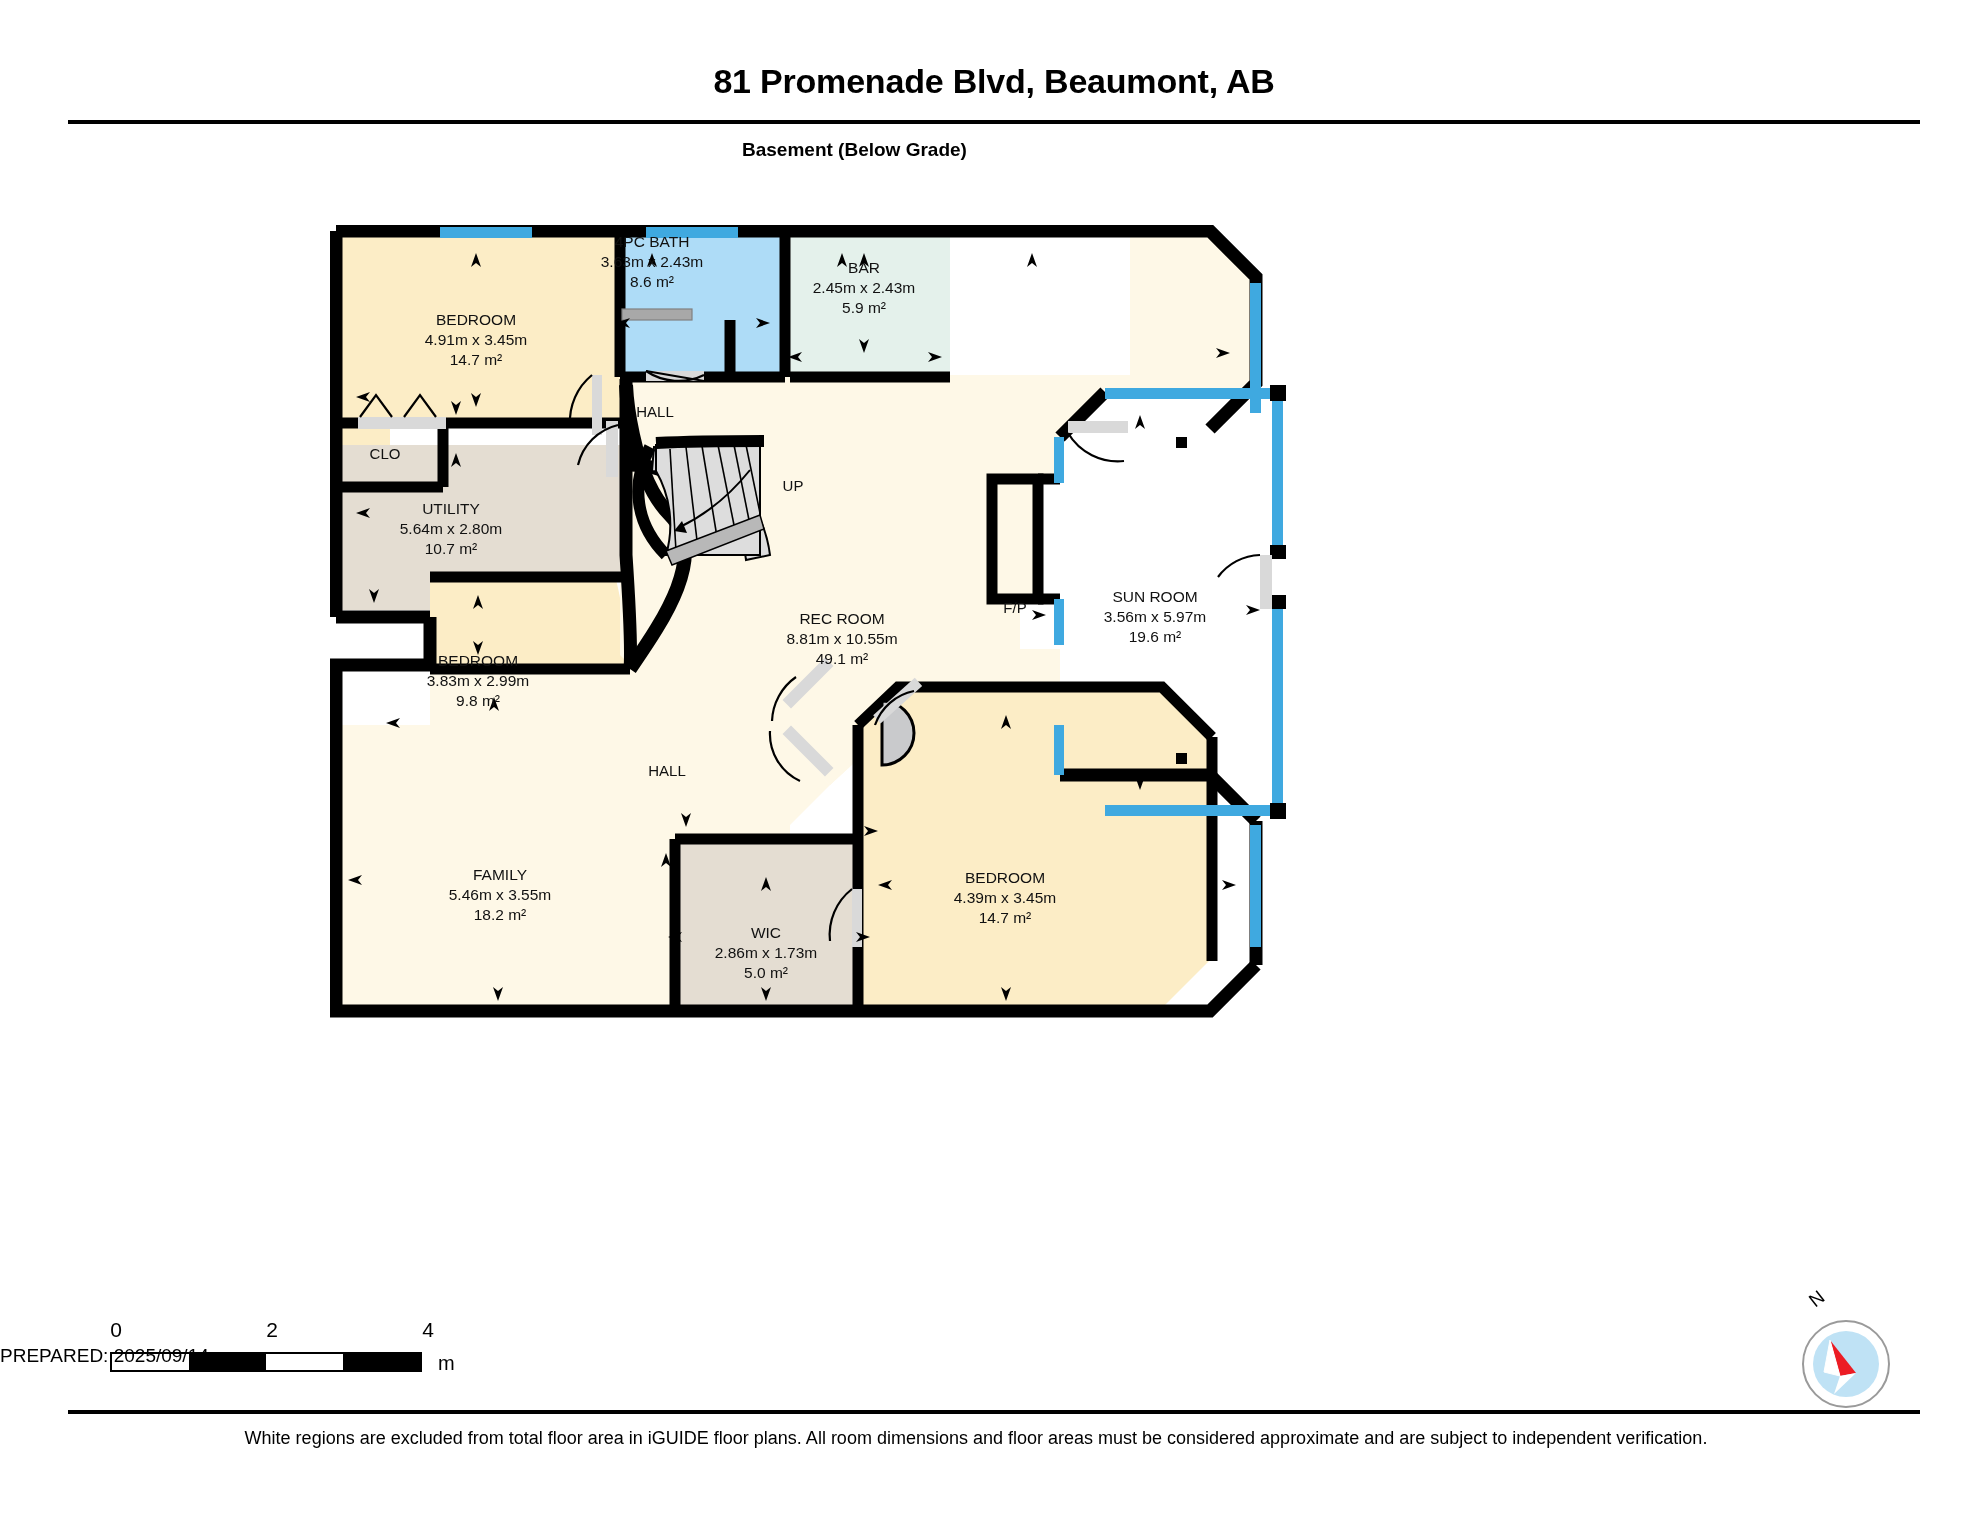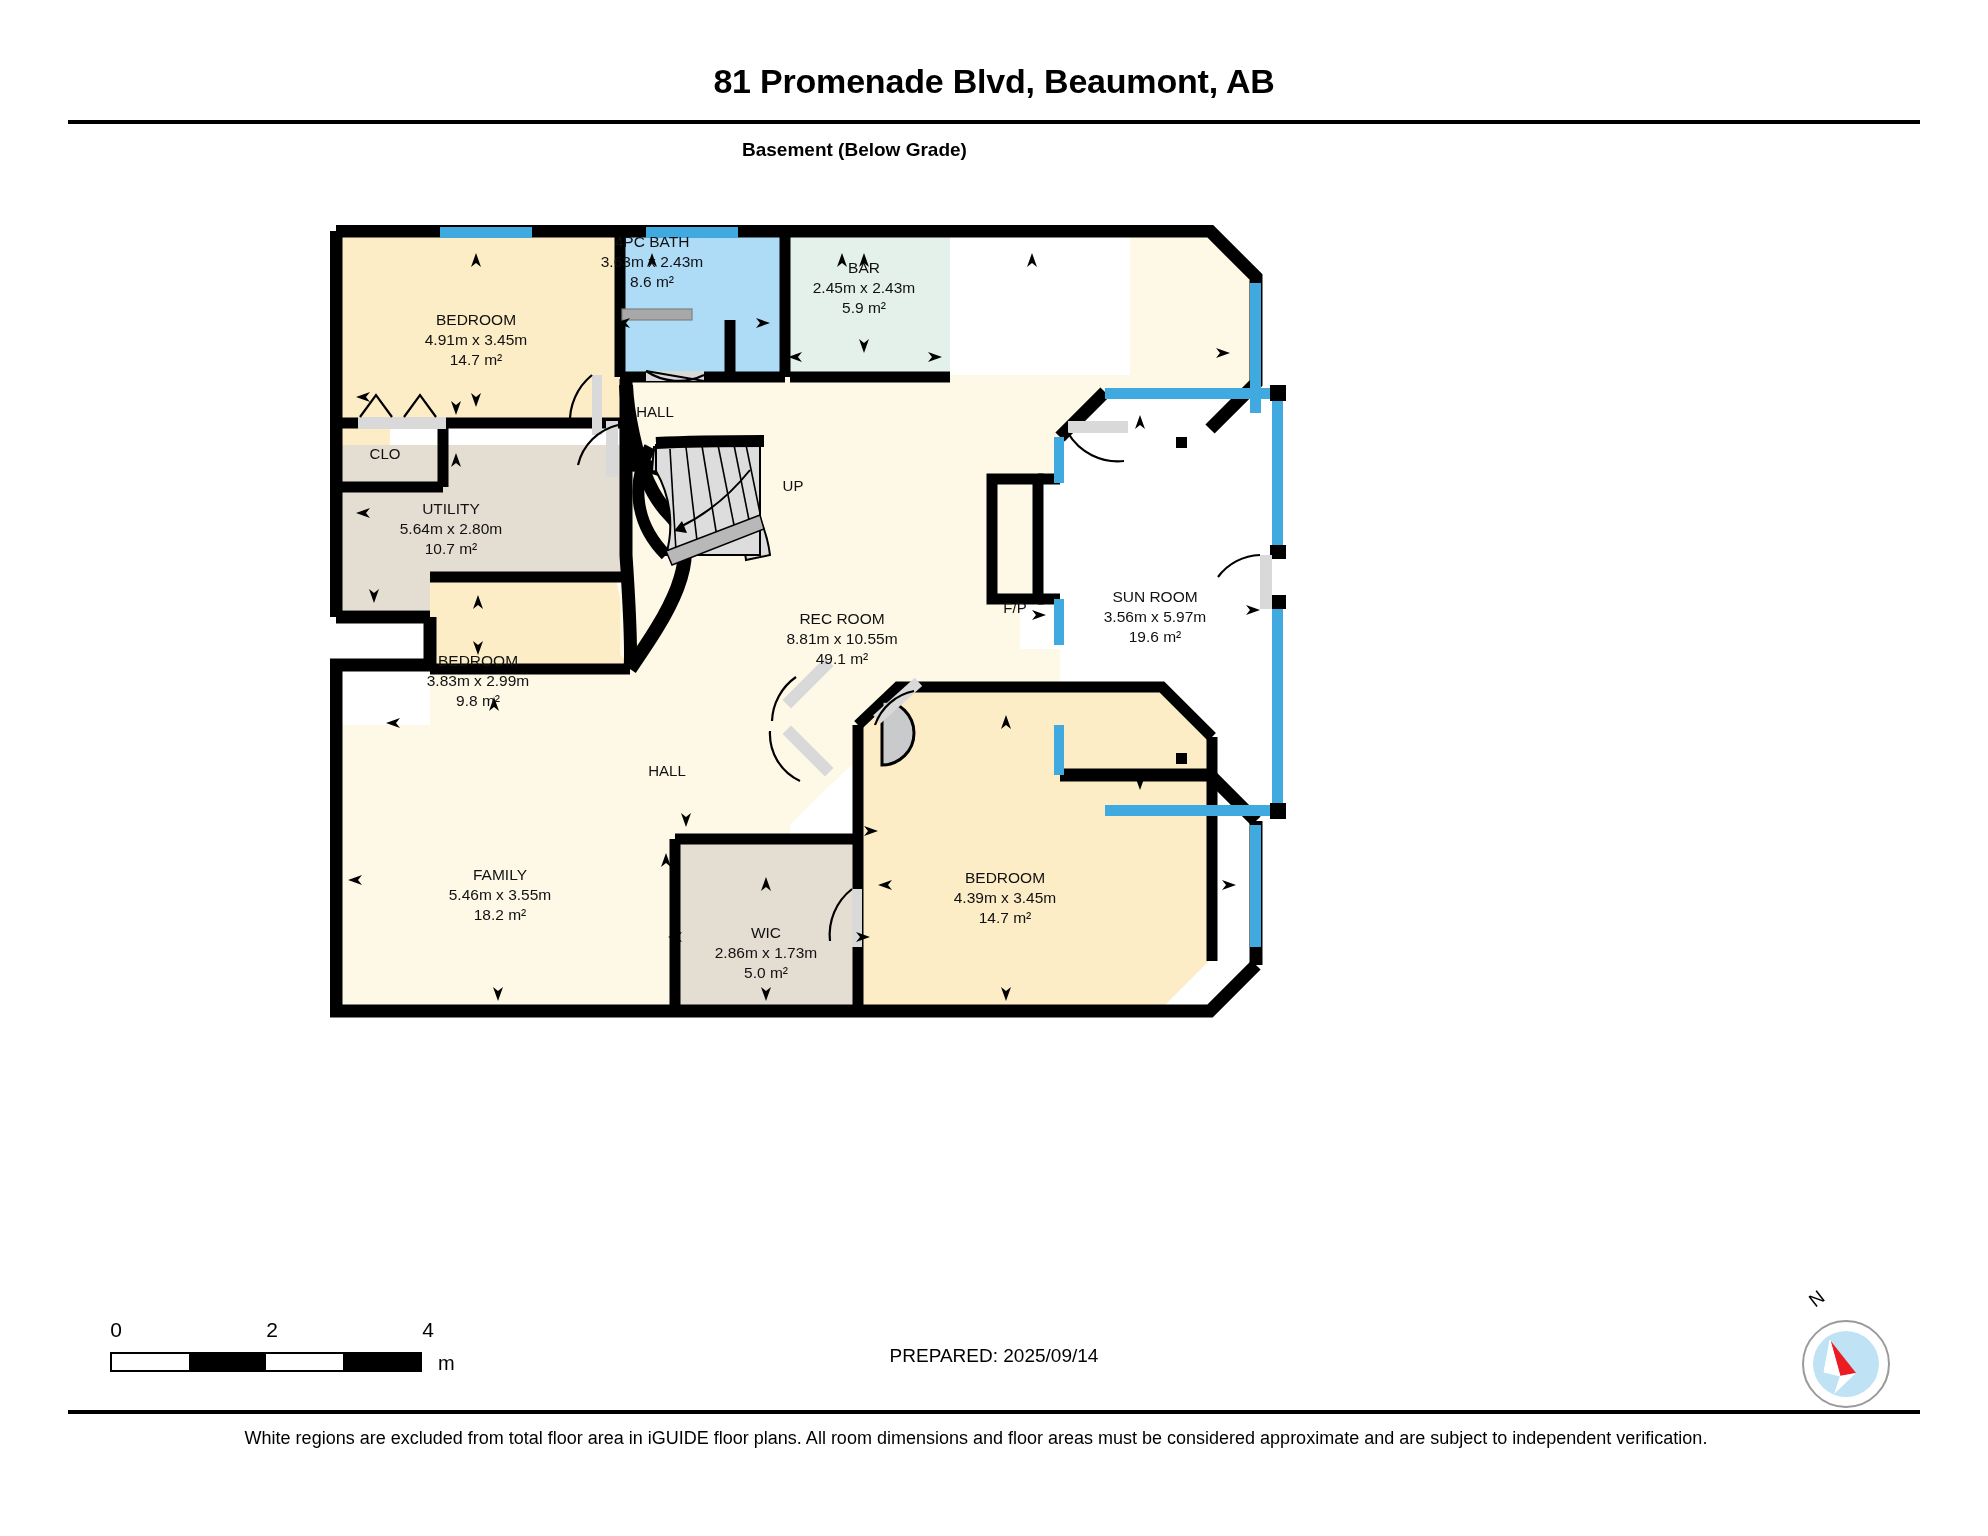--- a/index.html
+++ b/index.html
@@ -92,21 +92,21 @@
     position: absolute;
     left: 438px;
     top: 1352px;
     font-size: 20px;
   }
   #prepared {
     position: absolute;
     top: 1345px;
     left: 0;
     width: 1988px;
-    text-align: center;
+    text-align: left;
     font-size: 19px;
   }
   #compass {
     position: absolute;
     left: 1800px;
     top: 1318px;
     width: 92px;
     height: 92px;
   }
   #compass-n {

